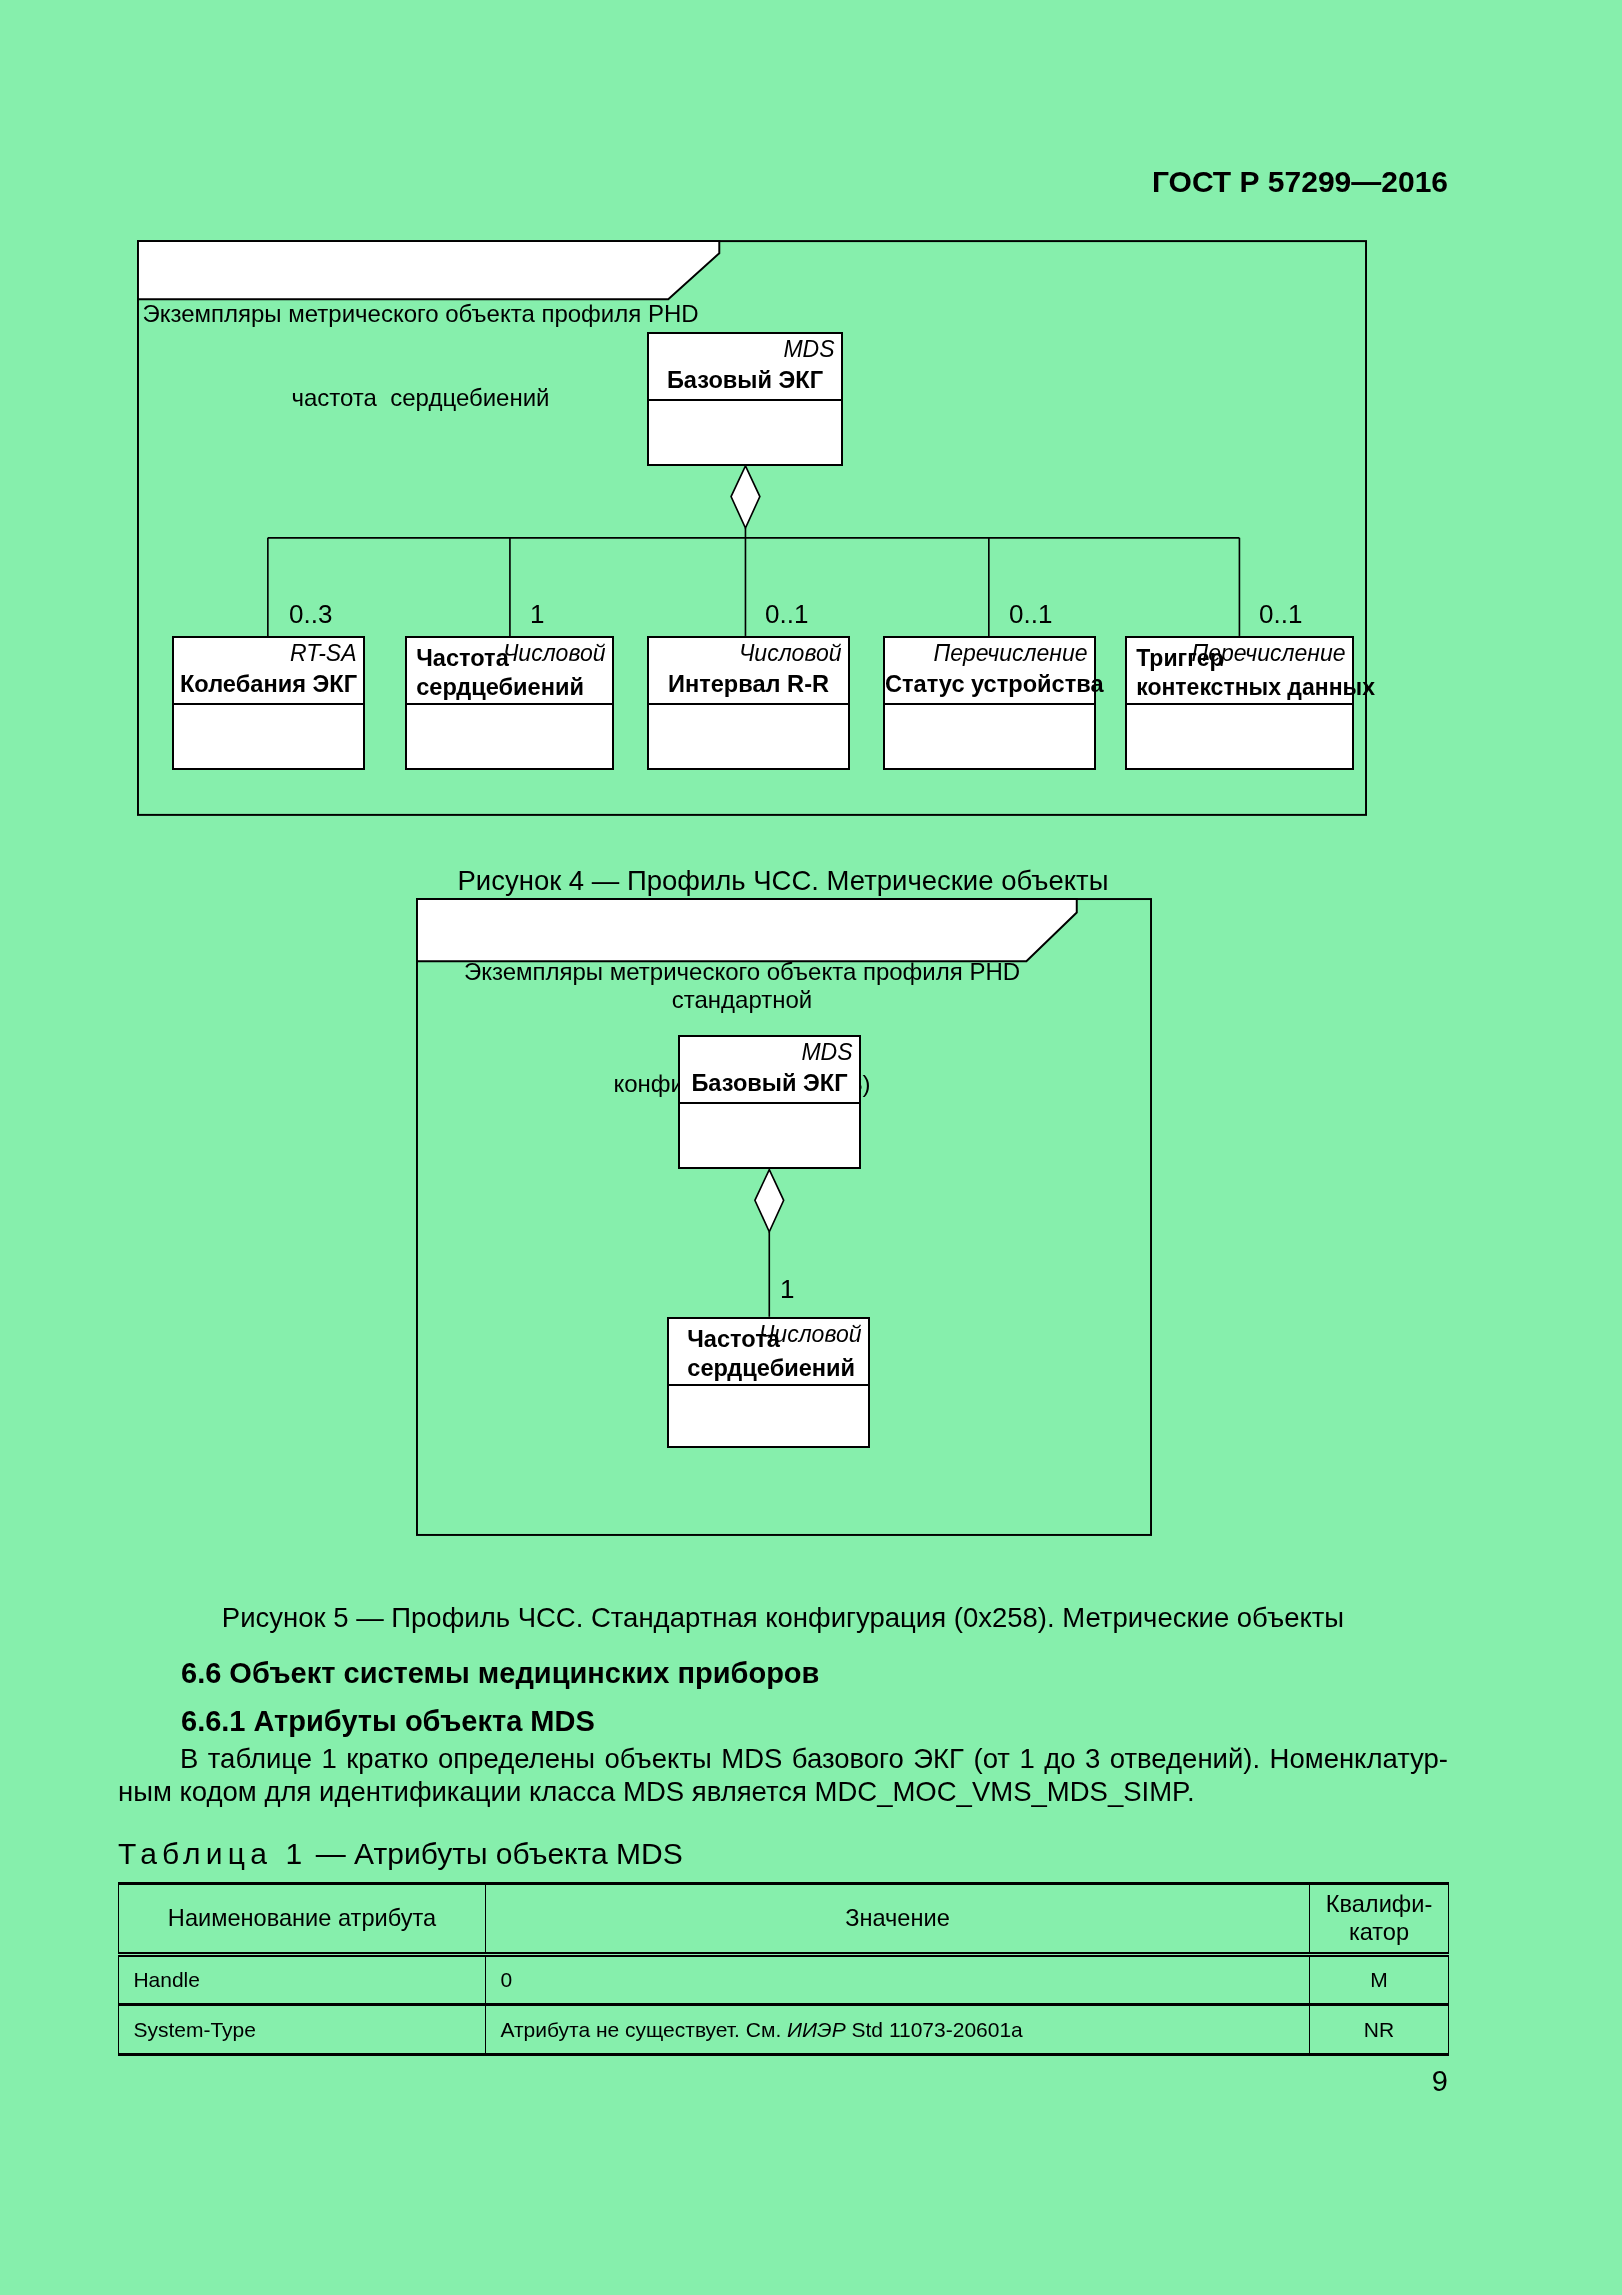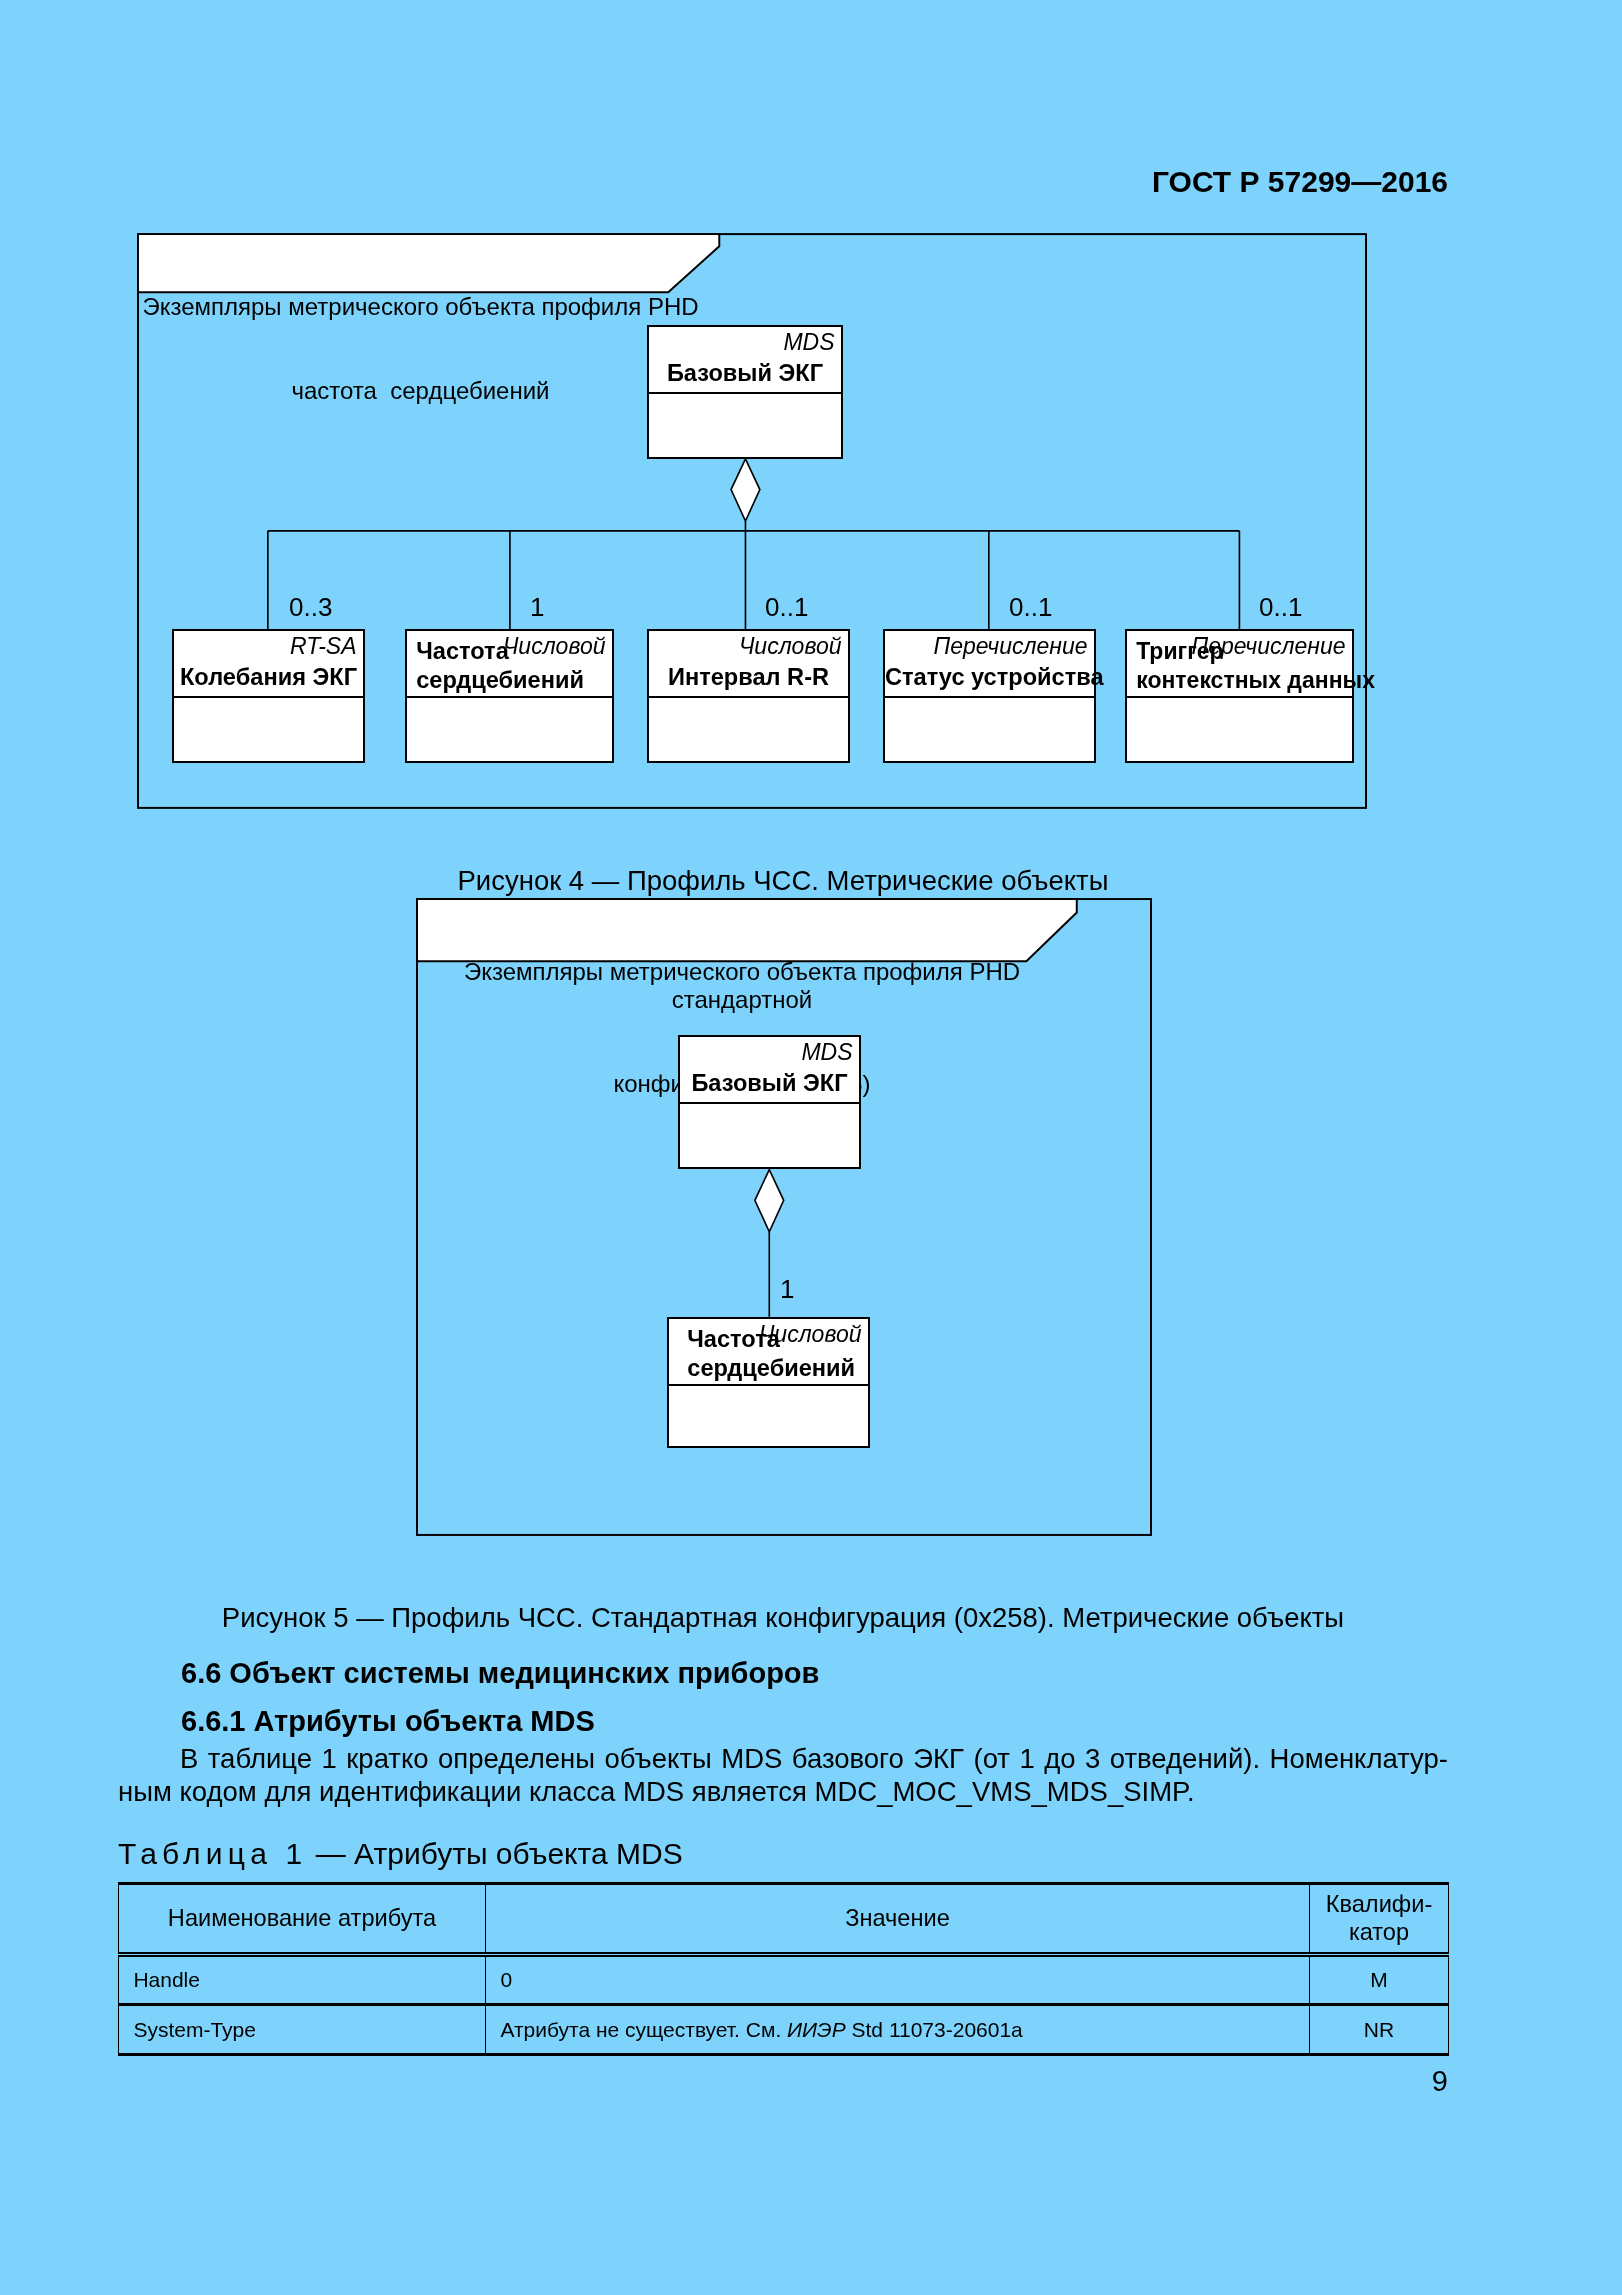--- a/index.html
+++ b/index.html
@@ -1,17 +1,17 @@
 <!DOCTYPE html>
 <html style="font-size:10.5px"><head>
 <meta charset="utf-8">
 <style>
   html,body{margin:0;padding:0;background:#888;}
   .page{
-    position:relative;width:1623px;height:2295px;background:#7dd3fc;
+    position:relative;width:1623px;height:2295px;background:#86efac;
     font-family:"Liberation Sans","DejaVu Sans",sans-serif;color:#000;overflow:hidden;
   }
   .abs{position:absolute;}
   .prewrap{white-space:pre-wrap;}
   
   .doc-header{top:165px;left:118px;width:1330px;text-align:right;font-weight:bold;font-size:30px;}
   
   .fig{position:absolute;}
   .fig svg{position:absolute;left:0;top:0;}
   .banner-text{position:absolute;text-align:center;font-size:24px;line-height:28px;padding-top:3.9px;}
@@ -44,21 +44,21 @@
   .page-number{top:2065px;left:118px;width:1330px;text-align:right;font-size:29px;}
   .em{font-style:italic;}
 </style>
 </head>
 <body>
 
 <div class="page">
 
   <div class="abs doc-header">ГОСТ Р 57299—2016</div>
 
-  <div class="fig" style="left:137px;top:233px;width:1230px;height:676px;">
+  <div class="fig" style="left:137px;top:240px;width:1230px;height:676px;">
     <svg width="1230" height="576" viewBox="0 0 1880 880">
       <rect x="1.5" y="1.5" width="1877" height="877" fill="none" stroke="#000" stroke-width="3"></rect>
       <path d="M1.5,1.5 H890 V20 L812,90.5 H1.5 Z" fill="#fff" stroke="#000" stroke-width="3"></path>
       <path d="M930,345 L952,392 L930,440 L908,392 Z" fill="#fff" stroke="#000" stroke-width="2.5"></path>
       <line x1="930" y1="440" x2="930" y2="455" stroke="#000" stroke-width="2.5"></line>
       <line x1="200" y1="455" x2="1685" y2="455" stroke="#000" stroke-width="2.5"></line>
       <line x1="200" y1="455" x2="200" y2="605" stroke="#000" stroke-width="2.5"></line>
       <line x1="570" y1="455" x2="570" y2="605" stroke="#000" stroke-width="2.5"></line>
       <line x1="930" y1="455" x2="930" y2="605" stroke="#000" stroke-width="2.5"></line>
       <line x1="1302" y1="455" x2="1302" y2="605" stroke="#000" stroke-width="2.5"></line>

